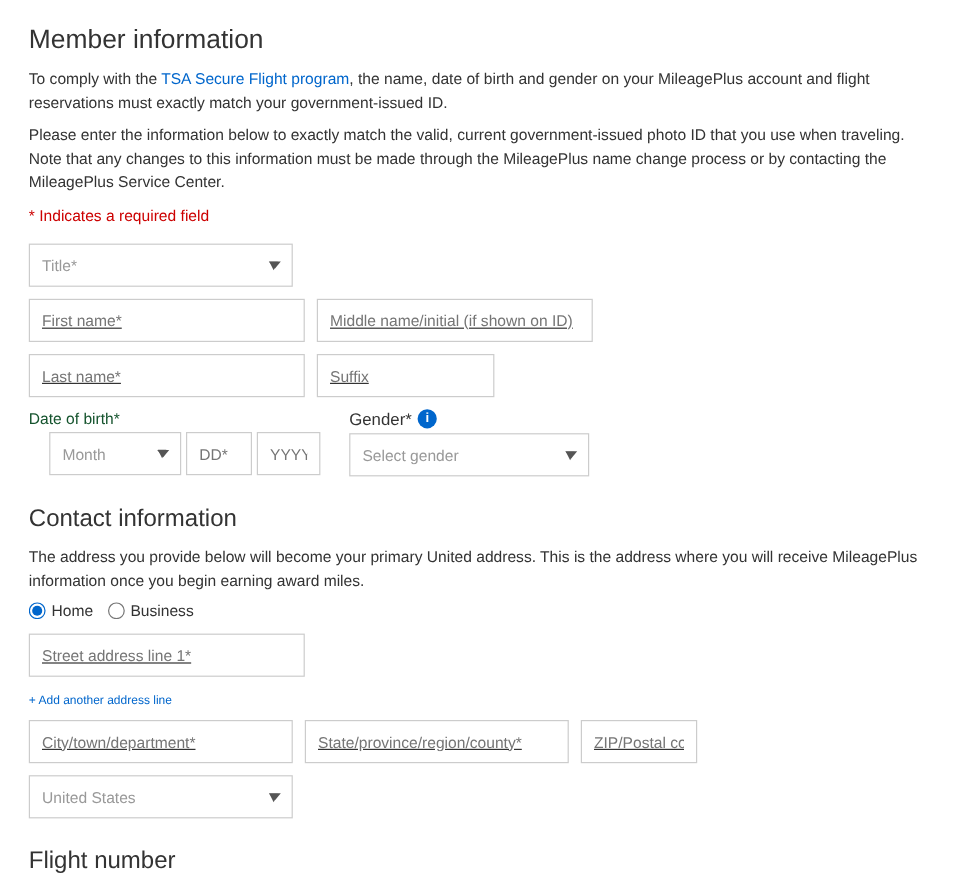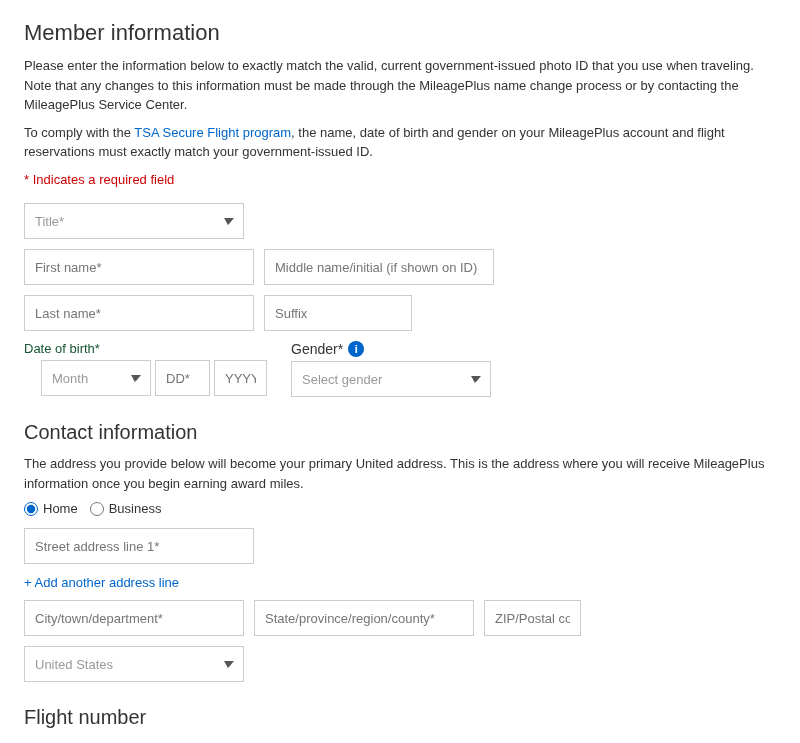--- a/index.html
+++ b/index.html
@@ -39,20 +39,21 @@
       margin-bottom: 14px;
     }
     .form-section {
       margin-bottom: 24px;
     }
     .form-row {
       display: flex;
       gap: 10px;
       margin-bottom: 10px;
       align-items: flex-end;
+      text-decoration: underline;
     }
     input[type="text"], input[type="tel"] {
       border: 1px solid #ccc;
       padding: 8px 10px;
       font-size: 13px;
       color: #999;
       outline: none;
       height: 36px;
     }
     select {
@@ -145,21 +146,21 @@
     }
     input[type="radio"] {
       accent-color: #0066cc;
       width: 14px;
       height: 14px;
     }
 
     .street-input { width: 230px; }
     .add-address-link {
       color: #0066cc;
-      font-size: 13px;
+      font-size: 10px;
       cursor: pointer;
       margin-bottom: 10px;
       display: inline-block;
     }
 
     .city-input { width: 220px; }
     .state-input { width: 220px; }
     .zip-input { width: 97px; }
 
     .country-select { width: 220px; }
@@ -181,25 +182,25 @@
       gap: 24px;
       margin-bottom: 10px;
     }
   </style>
 </head>
 <body>
 
 <div class="form-section">
   <h2>Member information</h2>
 
-  <p>Please enter the information below to exactly match the valid, current government-issued photo ID that you use when traveling. Note that any changes to this information must be made through the MileagePlus name change process or by contacting the MileagePlus Service Center.</p>
-
   <p>
     To comply with the <a href="#">TSA Secure Flight program</a>, the name, date of birth and gender on your MileagePlus account and flight reservations must exactly match your government-issued ID.
   </p>
+
+  <p>Please enter the information below to exactly match the valid, current government-issued photo ID that you use when traveling. Note that any changes to this information must be made through the MileagePlus name change process or by contacting the MileagePlus Service Center.</p>
 
   <p class="required-note">* Indicates a required field</p>
 
   <div class="form-row">
     <div class="select-wrapper">
       <select class="title-select">
         <option>Title*</option>
         <option>Mr.</option>
         <option>Mrs.</option>
         <option>Ms.</option>

